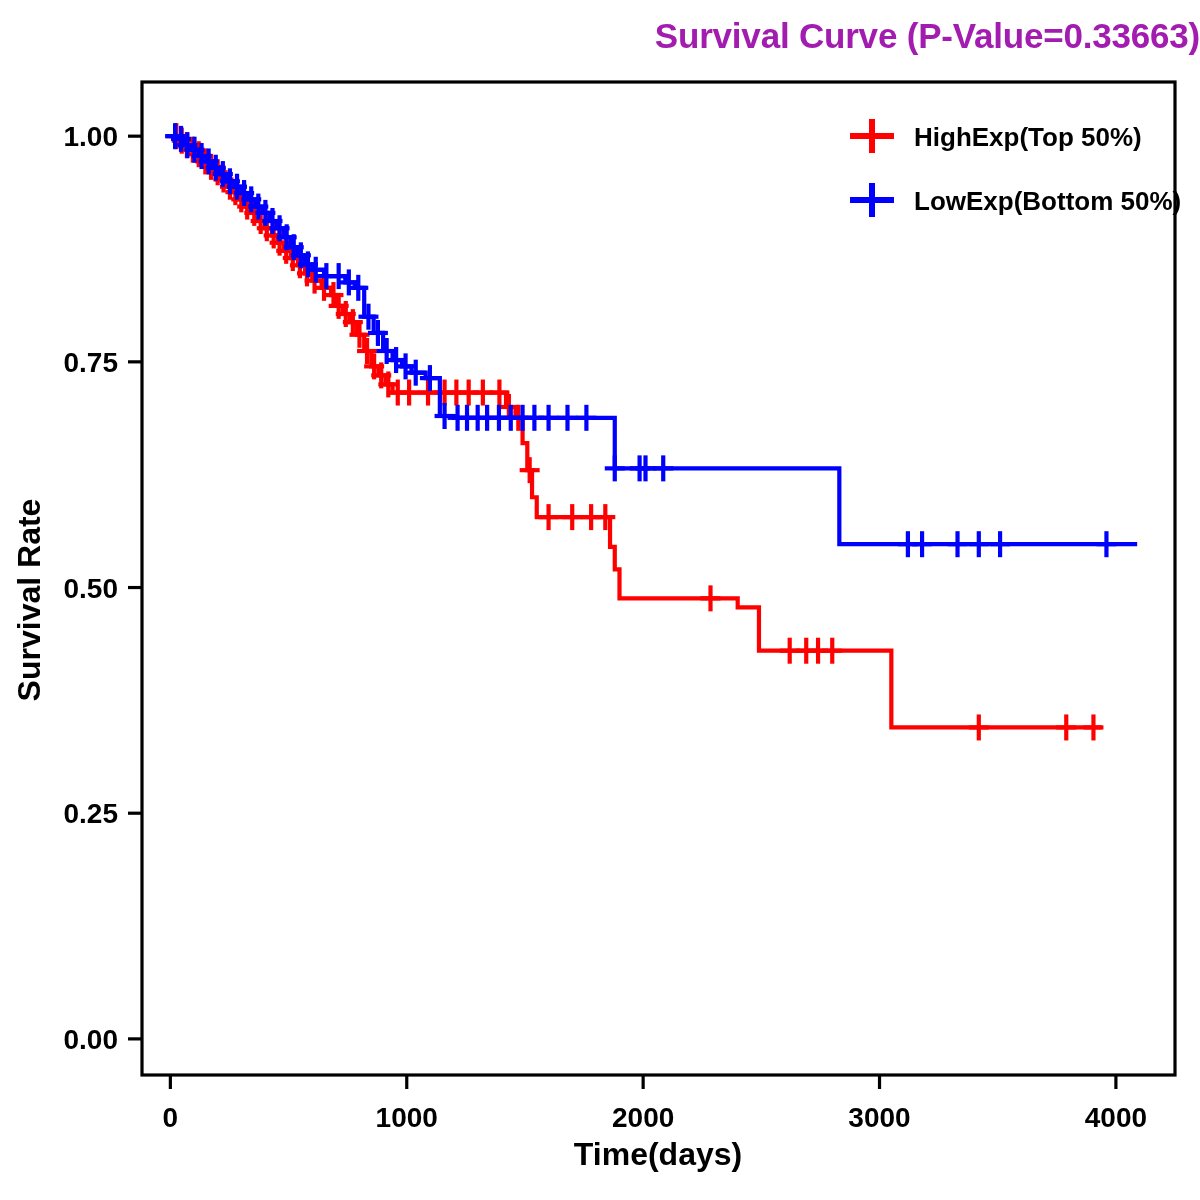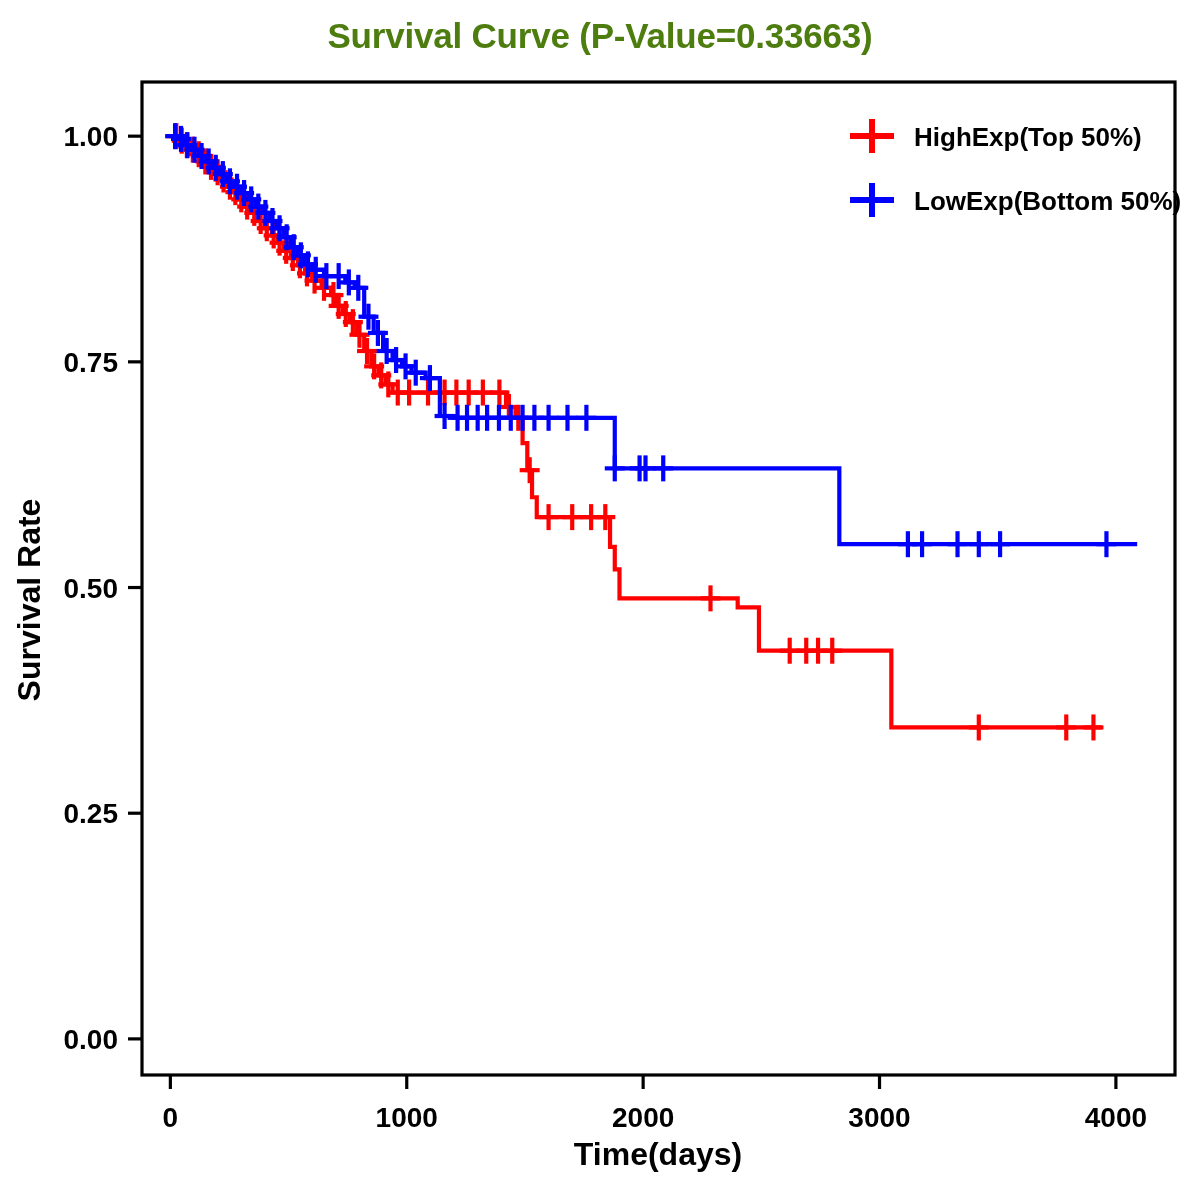--- a/index.html
+++ b/index.html
@@ -17,24 +17,24 @@
     position: relative;
     width: 1200px;
     height: 1200px;
     background: #ffffff;
   }
   #chart-title {
     position: absolute;
     top: 16px;
     left: 0;
     width: 1200px;
-    text-align: center;
+    text-align: right;
     font-size: 35px;
     font-weight: bold;
-    color: #4d7c0f;
+    color: #a21caf;
     letter-spacing: -0.2px;
     font-family: "Liberation Sans", sans-serif;
   }
   #plot-svg {
     position: absolute;
     top: 0;
     left: 0;
   }
   .tick-label {
     font-family: "Liberation Sans", sans-serif;

